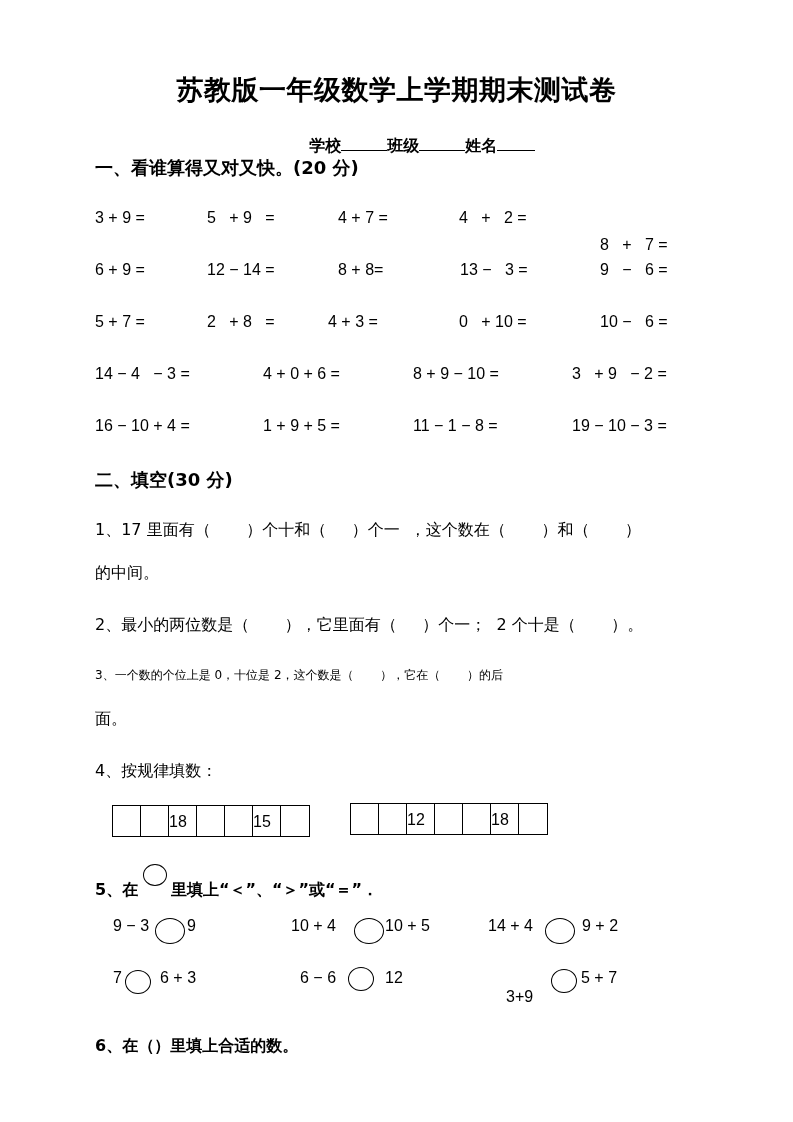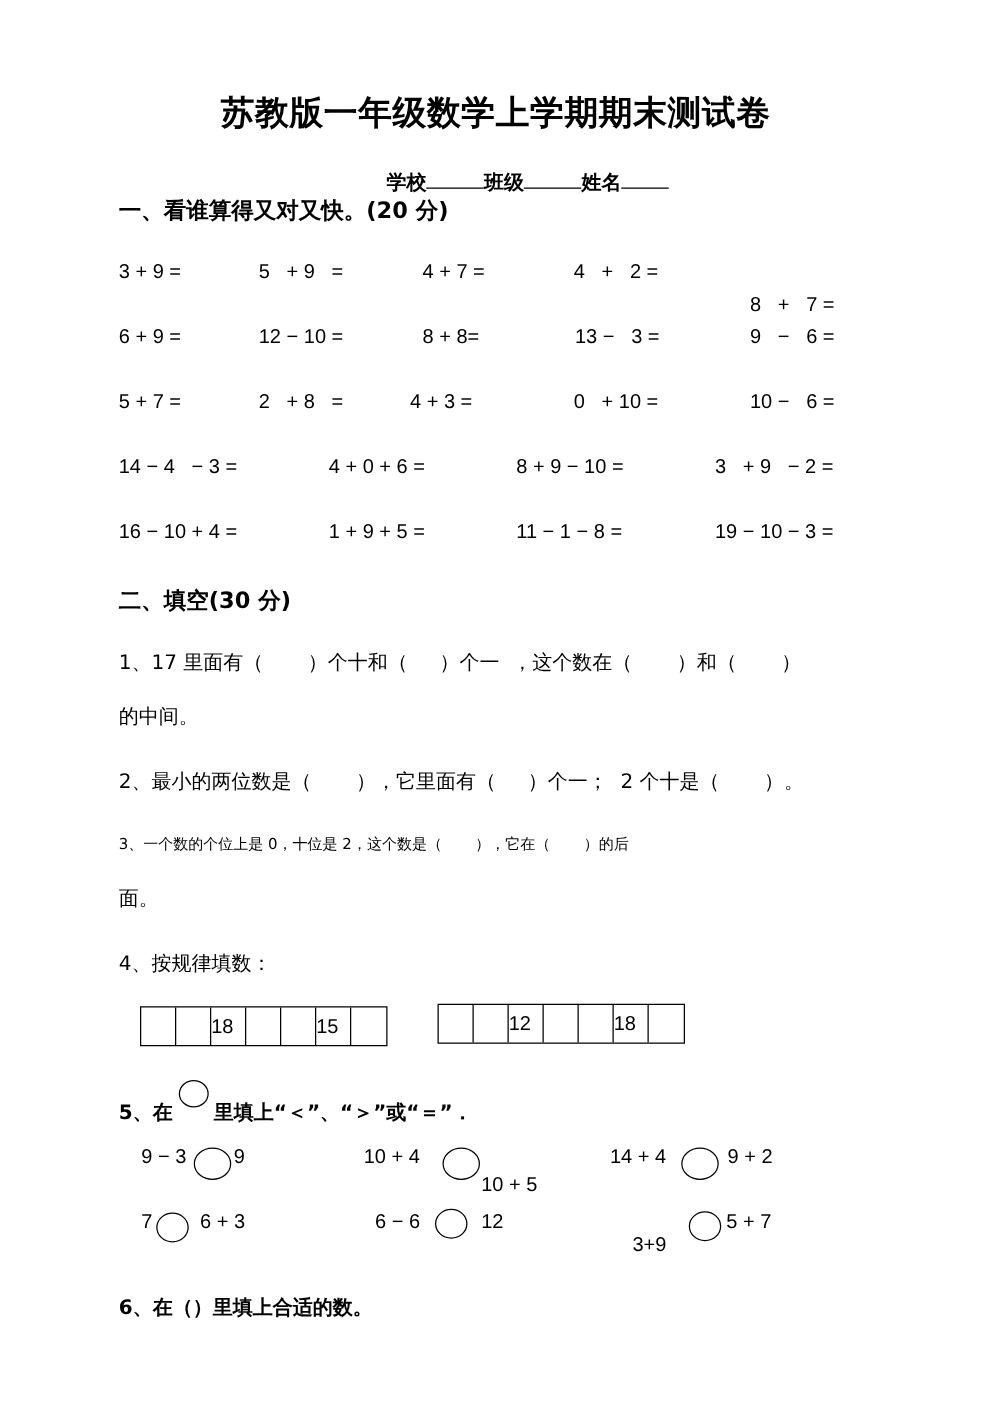--- a/index.html
+++ b/index.html
@@ -30,21 +30,21 @@
 
 <div class="abs sec" style="left:95px; top:156px;">一、看谁算得又对又快。(20 分)</div>
 
 <div class="abs eq" style="left:95px; top:209px;">3 + 9 =</div>
 <div class="abs eq" style="left:207px; top:209px;">5   + 9   =</div>
 <div class="abs eq" style="left:338px; top:209px;">4 + 7 =</div>
 <div class="abs eq" style="left:459px; top:209px;">4   +   2 =</div>
 <div class="abs eq" style="left:600px; top:217px;margin-top:19px;">8   +   7 =</div>
 
 <div class="abs eq" style="left:95px; top:261px;">6 + 9 =</div>
-<div class="abs eq" style="left:207px; top:261px;">12 − 10 =</div>
+<div class="abs eq" style="left:207px; top:261px;">12 − 14 =</div>
 <div class="abs eq" style="left:338px; top:261px;">8 + 8=</div>
 <div class="abs eq" style="left:460px; top:261px;">13 −   3 =</div>
 <div class="abs eq" style="left:600px; top:261px;">9   −   6 =</div>
 
 <div class="abs eq" style="left:95px; top:313px;">5 + 7 =</div>
 <div class="abs eq" style="left:207px; top:313px;">2   + 8   =</div>
 <div class="abs eq" style="left:328px; top:313px;">4 + 3 =</div>
 <div class="abs eq" style="left:459px; top:313px;">0   + 10 =</div>
 <div class="abs eq" style="left:600px; top:313px;">10 −   6 =</div>
 
@@ -93,21 +93,21 @@
 <div class="abs qb" style="left:95px; top:864px; font-size:16px;">5、在</div>
 <div class="circle" style="left:143px; top:864px; width:22px; height:20px;"></div>
 <div class="abs qb" style="left:171px; top:864px; font-size:16px;">里填上“＜”、“＞”或“＝”．</div>
 
 <div class="abs eq" style="left:113px; top:917px;">9 − 3</div>
 <div class="circle" style="left:155px; top:918px; width:28px; height:24px;"></div>
 <div class="abs eq" style="left:187px; top:917px;">9</div>
 
 <div class="abs eq" style="left:291px; top:917px;">10 + 4</div>
 <div class="circle" style="left:354px; top:918px; width:28px; height:24px;"></div>
-<div class="abs eq" style="left:385px; top:940px;">10 + 5</div>
+<div class="abs eq" style="left:385px; top:917px;">10 + 5</div>
 
 <div class="abs eq" style="left:488px; top:917px;">14 + 4</div>
 <div class="circle" style="left:545px; top:918px; width:28px; height:24px;"></div>
 <div class="abs eq" style="left:582px; top:917px;">9 + 2</div>
 
 <div class="abs eq" style="left:113px; top:969px;">7</div>
 <div class="circle" style="left:125px; top:970px; width:24px; height:22px;"></div>
 <div class="abs eq" style="left:160px; top:969px;">6 + 3</div>
 
 <div class="abs eq" style="left:300px; top:969px;">6 − 6</div>

